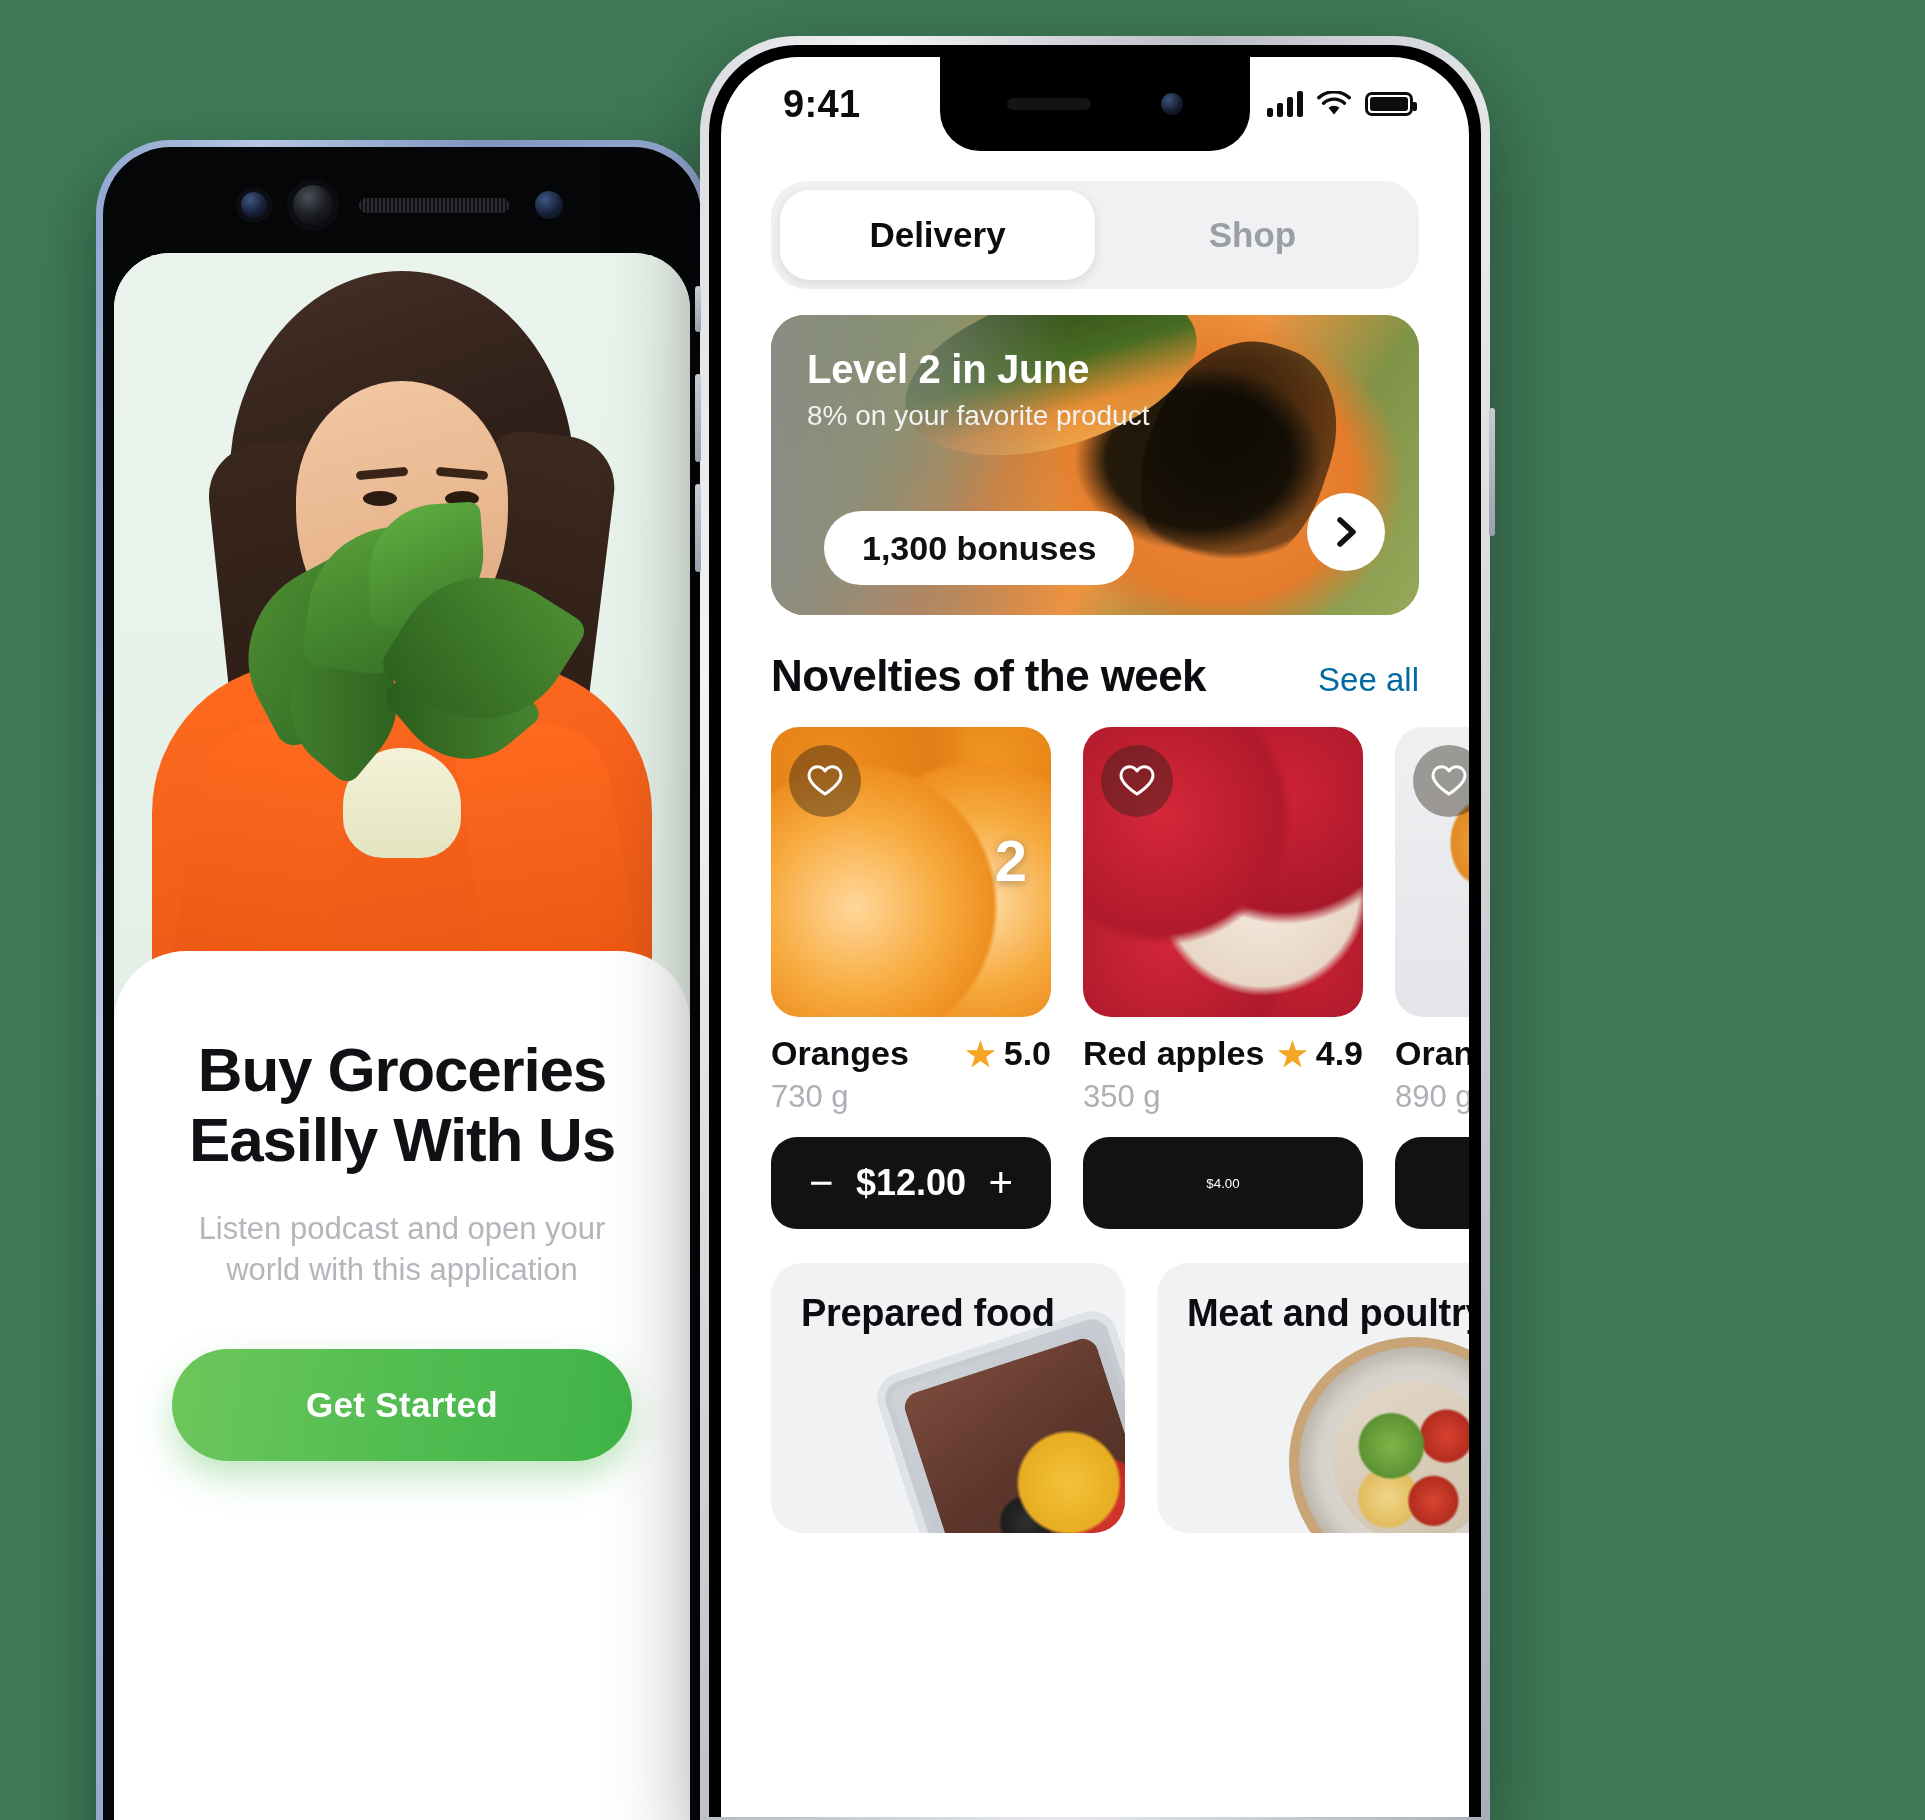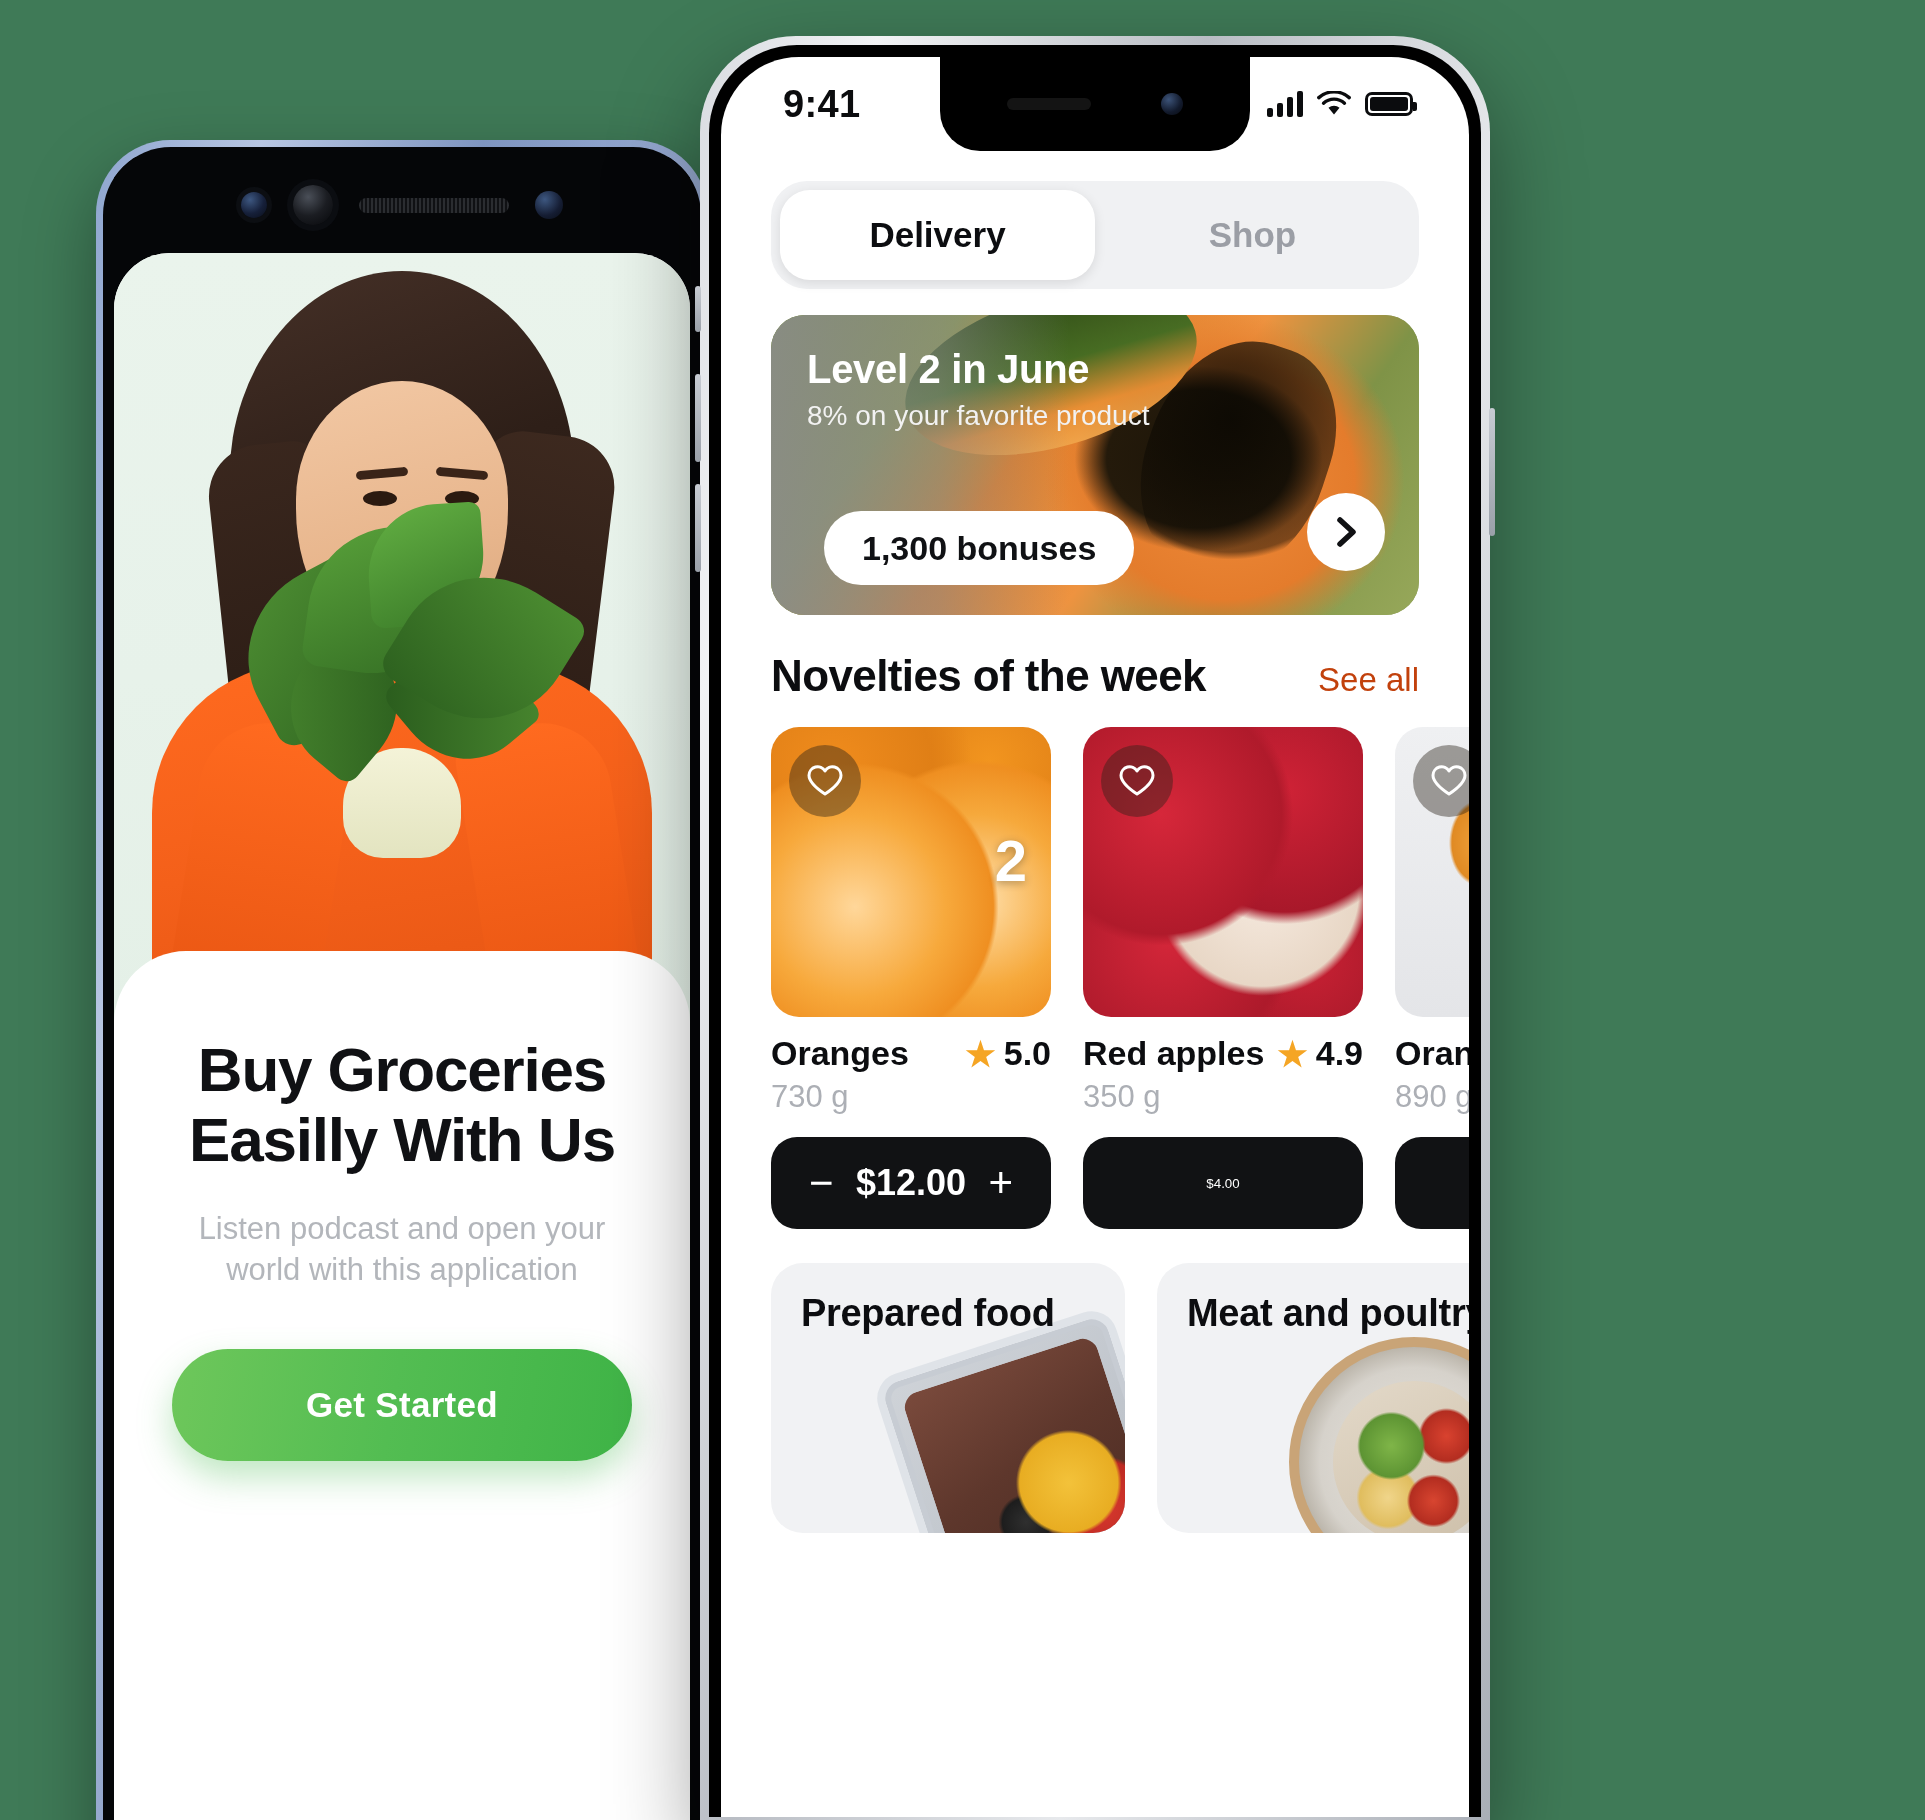--- a/index.html
+++ b/index.html
@@ -195,21 +195,21 @@
   .promo-s{font-size:28px;color:#f2f2f2;margin-top:8px;}
   .promo-pill{position:absolute;left:53px;bottom:30px;background:#fff;border:none;cursor:pointer;
     border-radius:40px;padding:0 38px;height:74px;display:flex;align-items:center;
     font-size:34px;font-weight:700;color:#101114;font-family:inherit;}
   .promo-arrow{position:absolute;right:34px;bottom:44px;width:78px;height:78px;border-radius:50%;
     background:#fff;border:none;cursor:pointer;display:flex;align-items:center;justify-content:center;}
 
   .sec-head{display:flex;align-items:baseline;justify-content:space-between;
     margin: 36px 50px 0 50px;}
   .sec-title{font-size:44px;font-weight:700;color:#0c0d10;letter-spacing:-.6px;}
-  .sec-link{font-size:33px;color:#c2410c;background:none;border:none;cursor:pointer;font-family:inherit;}
+  .sec-link{font-size:33px;color:#0369a1;background:none;border:none;cursor:pointer;font-family:inherit;}
 
   .cards{display:flex;gap:32px;margin:26px 0 0 50px;}
   .card{flex:0 0 280px;}
   .thumb{position:relative;width:280px;height:290px;border-radius:28px;overflow:hidden;background:#f0f1f3;}
   .heart{position:absolute;left:18px;top:18px;width:72px;height:72px;border-radius:50%;
     background:rgba(40,34,24,.42);border:none;cursor:pointer;display:flex;align-items:center;justify-content:center;}
   .badge-n{position:absolute;right:24px;top:100px;font-size:58px;font-weight:700;color:#fff;text-shadow:0 2px 8px rgba(0,0,0,.3);}
   .t-orange{background:
     radial-gradient(circle at 30% 62%, #ffd79a 0%, #f7a93c 34%, #ef8f21 52%, rgba(0,0,0,0) 54%),
     radial-gradient(circle at 74% 60%, #ffe0ad 0%, #f6a93c 32%, #ef8f21 50%, rgba(0,0,0,0) 52%),

